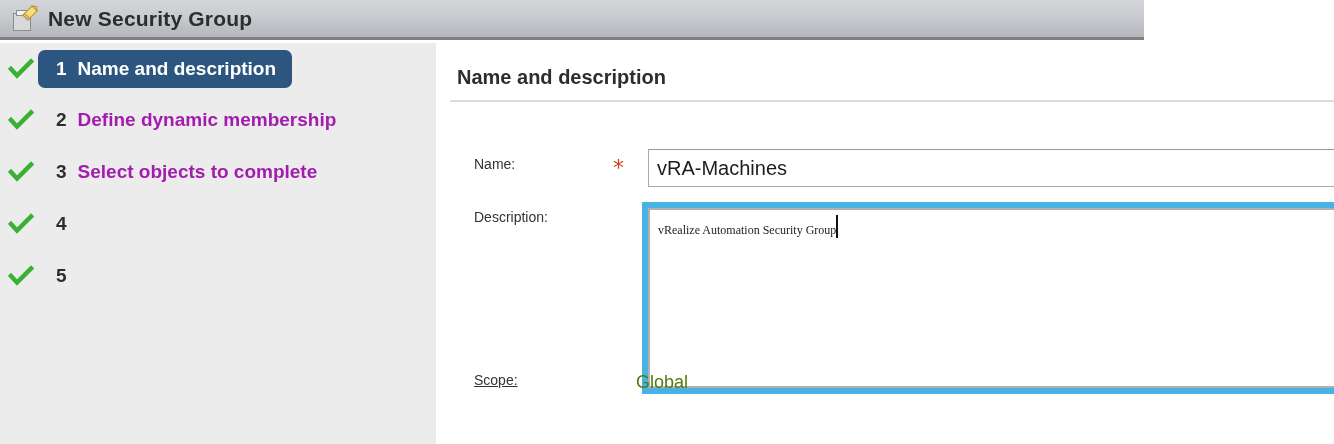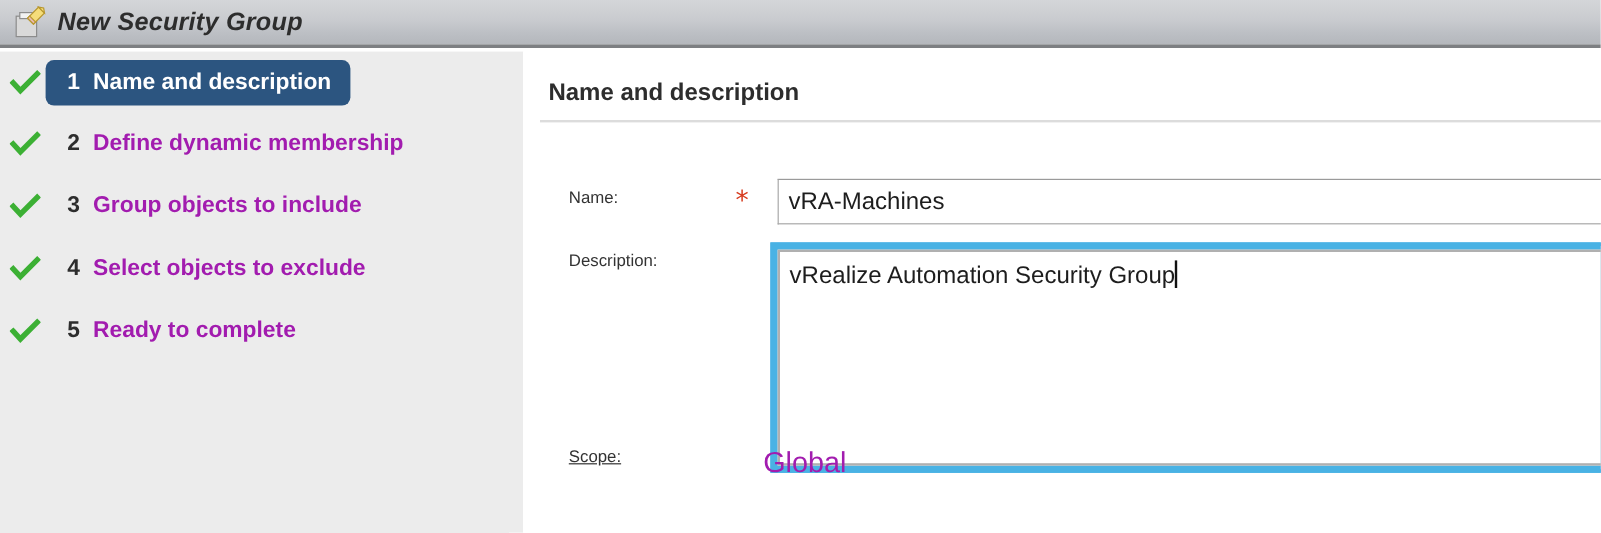--- a/index.html
+++ b/index.html
@@ -12,28 +12,27 @@
     height: 444px;
     font-family: "Liberation Sans", sans-serif;
     overflow: hidden;
     position: relative;
   }
 
   
   .titlebar {
     position: absolute;
     left: 0; top: 0;
-    width: 1334px;
+    width: 1144px;
     height: 40px;
     background: linear-gradient(to bottom, #d4d6d9 0%, #c9cbcf 45%, #bcbfc4 75%, #b4b7bc 100%);
     border-bottom: 3px solid #7d7f82;
     box-sizing: border-box;
     display: flex;
     align-items: center;
-    font-style: italic;
   }
   .titlebar-icon {
     width: 30px;
     height: 30px;
     margin-left: 10px;
     margin-right: 8px;
     flex: 0 0 auto;
     position: relative;
   }
   .titlebar-title {
@@ -171,38 +170,39 @@
     left: 3px; top: 3px;
     right: 3px; bottom: 3px;
     border: 2px solid #b0b0b0;
     background: #ffffff;
     box-sizing: border-box;
     overflow: hidden;
   }
   .desc-text {
     position: absolute;
     left: 8px; top: 5px;
-    font-size: 20px;
+    font-size: 12px;
     color: #1d1d1d;
     white-space: nowrap;
     line-height: 30px;
+    font-family: Liberation Serif, serif;
   }
   .caret {
     display: inline-block;
     width: 2px;
     height: 23px;
     background: #111111;
     vertical-align: -4px;
     margin-left: 0px;
   }
 
   .scope-value {
     position: absolute;
-    font-size: 24px;
-    color: #a21caf;
+    font-size: 18px;
+    color: #4d7c0f;
     white-space: nowrap;
   }
 </style>
 </head>
 <body>
 
 <div class="titlebar">
   <div class="titlebar-icon">
     <svg width="30" height="30" viewBox="0 0 30 30" xmlns="http://www.w3.org/2000/svg">
       <rect x="3.5" y="9.5" width="17" height="17" fill="#d9d9d9" stroke="#8c8c8c" stroke-width="1"></rect>
@@ -244,45 +244,43 @@
   </div>
 
   <div class="step" style="top:110px;">
     <span class="step-check">
       <svg width="26" height="26" viewBox="0 0 26 26" xmlns="http://www.w3.org/2000/svg">
         <path d="M 3 13 L 9 19.5 L 23 5.5" fill="none" stroke="#3cb034" stroke-width="4.5" stroke-linecap="square"></path>
       </svg>
     </span>
     <span class="step-pill">
       <span class="step-num">3</span>
-      <span class="step-label">Group objects to include</span>
+      <span class="step-label">Select objects to complete</span>
     </span>
   </div>
 
   <div class="step" style="top:162px;">
     <span class="step-check">
       <svg width="26" height="26" viewBox="0 0 26 26" xmlns="http://www.w3.org/2000/svg">
         <path d="M 3 13 L 9 19.5 L 23 5.5" fill="none" stroke="#3cb034" stroke-width="4.5" stroke-linecap="square"></path>
       </svg>
     </span>
     <span class="step-pill">
       <span class="step-num">4</span>
-      <span class="step-label">Select objects to exclude</span>
     </span>
   </div>
 
   <div class="step" style="top:214px;">
     <span class="step-check">
       <svg width="26" height="26" viewBox="0 0 26 26" xmlns="http://www.w3.org/2000/svg">
         <path d="M 3 13 L 9 19.5 L 23 5.5" fill="none" stroke="#3cb034" stroke-width="4.5" stroke-linecap="square"></path>
       </svg>
     </span>
     <span class="step-pill">
       <span class="step-num">5</span>
-      <span class="step-label">Ready to complete</span>
     </span>
   </div>
 
 </div>
 
 <div class="content">
 
   <div class="content-heading">Name and description</div>
   <div class="heading-rule"></div>
 

